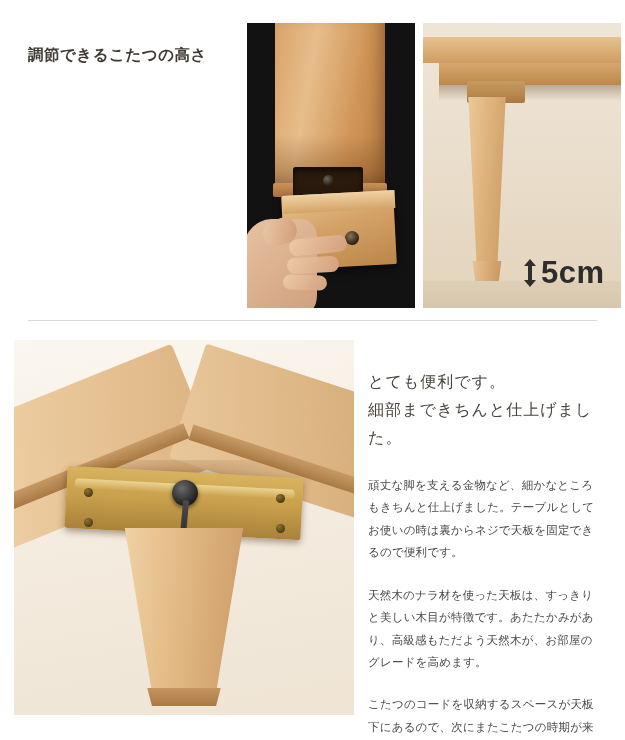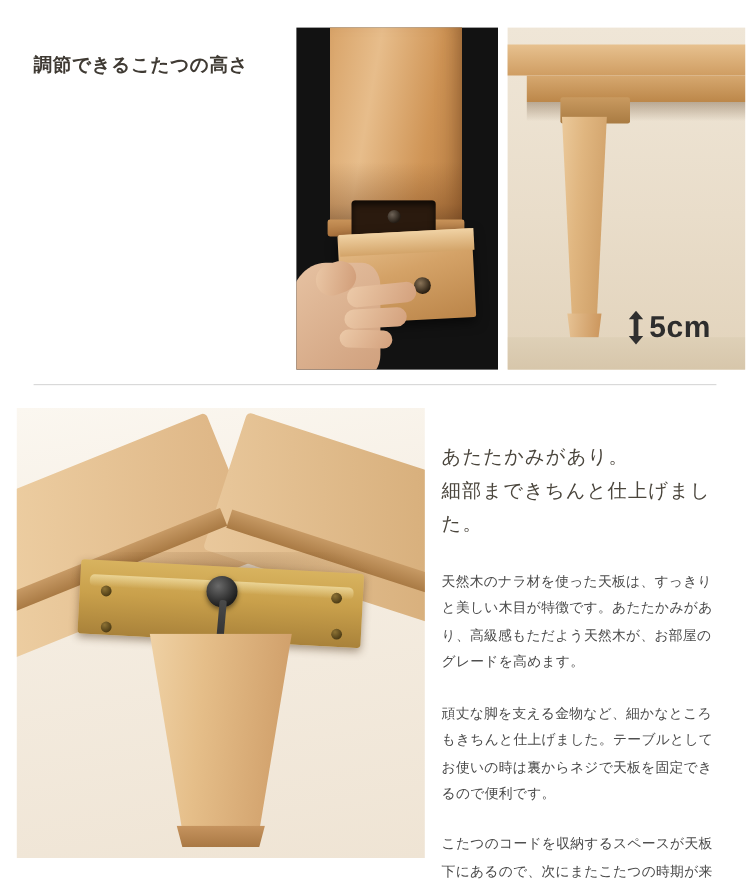--- a/index.html
+++ b/index.html
@@ -235,21 +235,21 @@
   }
   .pb-arrow .bar { position:absolute; left:5px; top:6px; width:4px; height:16px; background:#2f2f2f; }
   .pb-arrow .up  { position:absolute; left:1px; top:0px; width:0; height:0;
                    border-left:6px solid transparent; border-right:6px solid transparent; border-bottom:7px solid #2f2f2f; }
   .pb-arrow .dn  { position:absolute; left:1px; bottom:0px; width:0; height:0;
                    border-left:6px solid transparent; border-right:6px solid transparent; border-top:7px solid #2f2f2f; }
   .pb-label {
     position: absolute;
     left: 118px;
     top: 236px;
-    font-size: 25px;
+    font-size: 31px;
     font-weight: bold;
     color: #2d2d2d;
     letter-spacing: 0.5px;
     line-height: 28px;
   }
 
   
   .divider {
     position: absolute;
     left: 28px;
@@ -472,22 +472,22 @@
       <div class="pc-screw3"></div>
       <div class="pc-screw4"></div>
       <div class="pc-knob"></div>
       <div class="pc-key"></div>
       <div class="pc-leg"></div>
       <div class="pc-legfoot"></div>
     </div>
 
     <div class="sec2-text">
       <h2 class="heading-2">
-        <span>あたたかみがあり。</span><br>
+        <span>とても便利です。</span><br>
         <span>細部まできちんと仕上げました。</span>
       </h2>
+      <p class="body-2">頑丈な脚を支える金物など、細かなところもきちんと仕上げました。テーブルとしてお使いの時は裏からネジで天板を固定できるので便利です。</p>
       <p class="body-2">天然木のナラ材を使った天板は、すっきりと美しい木目が特徴です。あたたかみがあり、高級感もただよう天然木が、お部屋のグレードを高めます。</p>
-      <p class="body-2">頑丈な脚を支える金物など、細かなところもきちんと仕上げました。テーブルとしてお使いの時は裏からネジで天板を固定できるので便利です。</p>
       <p class="body-2">こたつのコードを収納するスペースが天板下にあるので、次にまたこたつの時期が来た時に「コードどこしまったっけ？」なんてこともありません</p>
     </div>
   </div>
 
 </div>
 
 </body></html>

